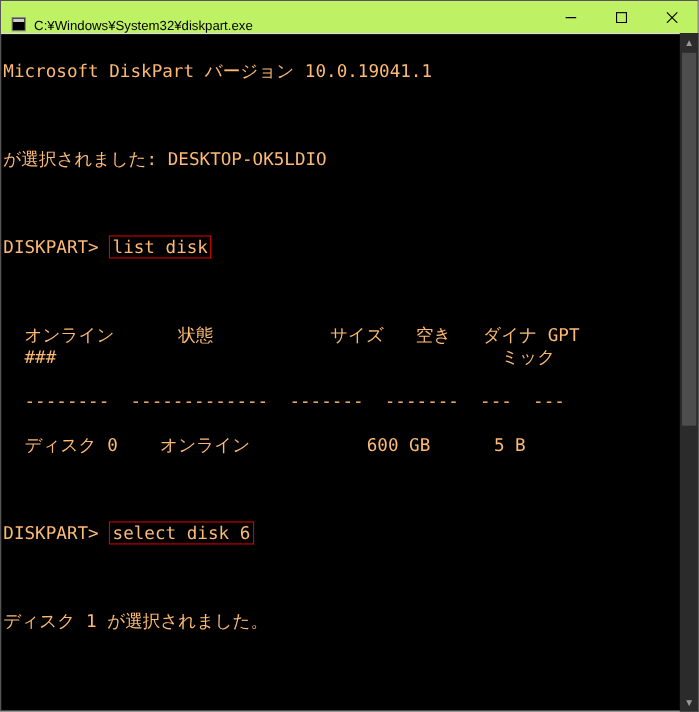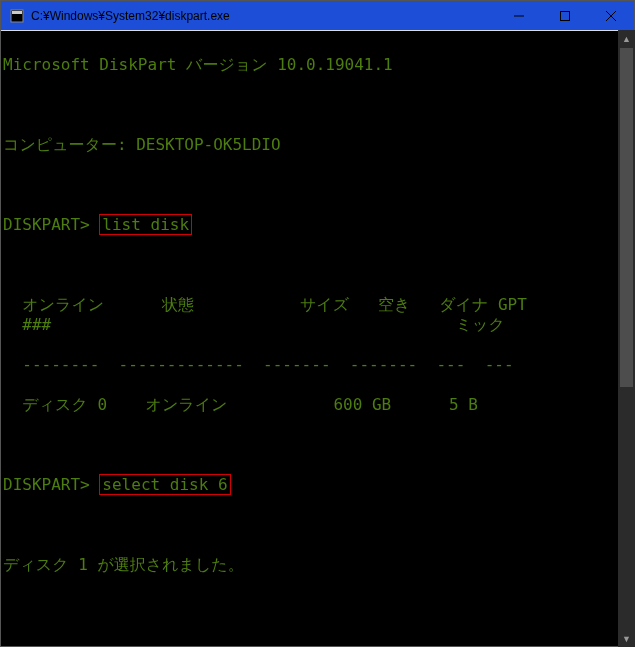--- a/index.html
+++ b/index.html
@@ -13,23 +13,23 @@
 .window {
   width: 635px;
   height: 647px;
   border: 1px solid #555;
   display: flex;
   flex-direction: column;
   background: #fff;
 }
 .titlebar {
   height: 30px;
-  background: #1d4ed8;
+  background: #bef264;
   display: flex;
-  align-items: center;
+  align-items: flex-end;
   border-bottom: 1px solid #ddd;
 }
 .titlebar-icon {
   width: 16px;
   height: 16px;
   margin-left: 8px;
   margin-right: 6px;
   display: inline-flex;
   align-items: center;
   justify-content: center;
@@ -48,21 +48,21 @@
   height: 100%;
   display: flex;
   align-items: center;
   justify-content: center;
   font-size: 11px;
   color: #000;
 }
 .terminal {
   flex: 1;
   background: #000;
-  color: #4d7c0f;
+  color: #fdba74;
   font-family: "MS Gothic", "Consolas", monospace;
   font-size: 16px;
   line-height: 1.25;
   padding: 4px 2px;
   white-space: pre;
   overflow: hidden;
   position: relative;
 }
 .terminal .line {
   display: block;
@@ -128,21 +128,21 @@
             <line x1="0" y1="0" x2="10" y2="10" stroke="#000" stroke-width="1"></line>
             <line x1="10" y1="0" x2="0" y2="10" stroke="#000" stroke-width="1"></line>
           </svg>
         </div>
     </div>
   </div>
 
   <div class="terminal">
 <span class="line">Microsoft DiskPart バージョン 10.0.19041.1</span>
 <span class="line"> </span>
-<span class="line">コンピューター: DESKTOP-OK5LDIO</span>
+<span class="line">が選択されました: DESKTOP-OK5LDIO</span>
 <span class="line"> </span>
 <span class="line"><span>DISKPART&gt;</span> <span class="highlight">list disk</span></span>
 <span class="line"> </span>
 <span class="line">  オンライン      状態           サイズ   空き   ダイナ GPT
   ###                                          ミック</span>
 <span class="line">  --------  -------------  -------  -------  ---  ---</span>
 <span class="line">  ディスク 0    オンライン           600 GB      5 B</span>
 <span class="line"> </span>
 <span class="line"><span>DISKPART&gt;</span> <span class="highlight">select disk 6</span></span>
 <span class="line"> </span>

